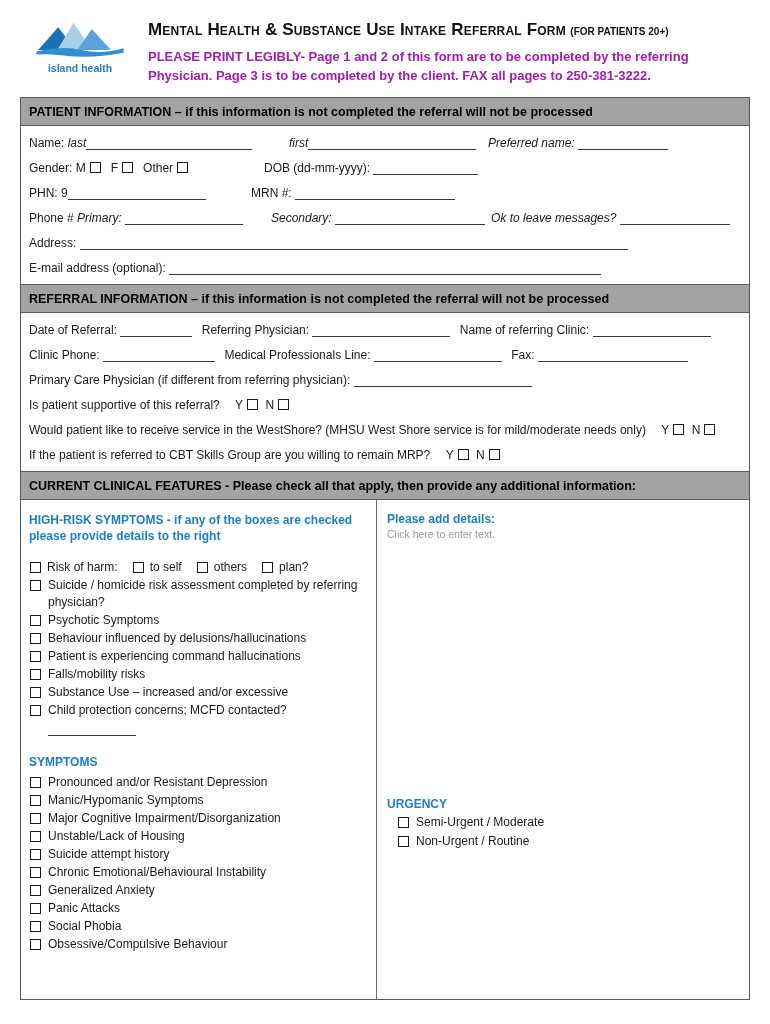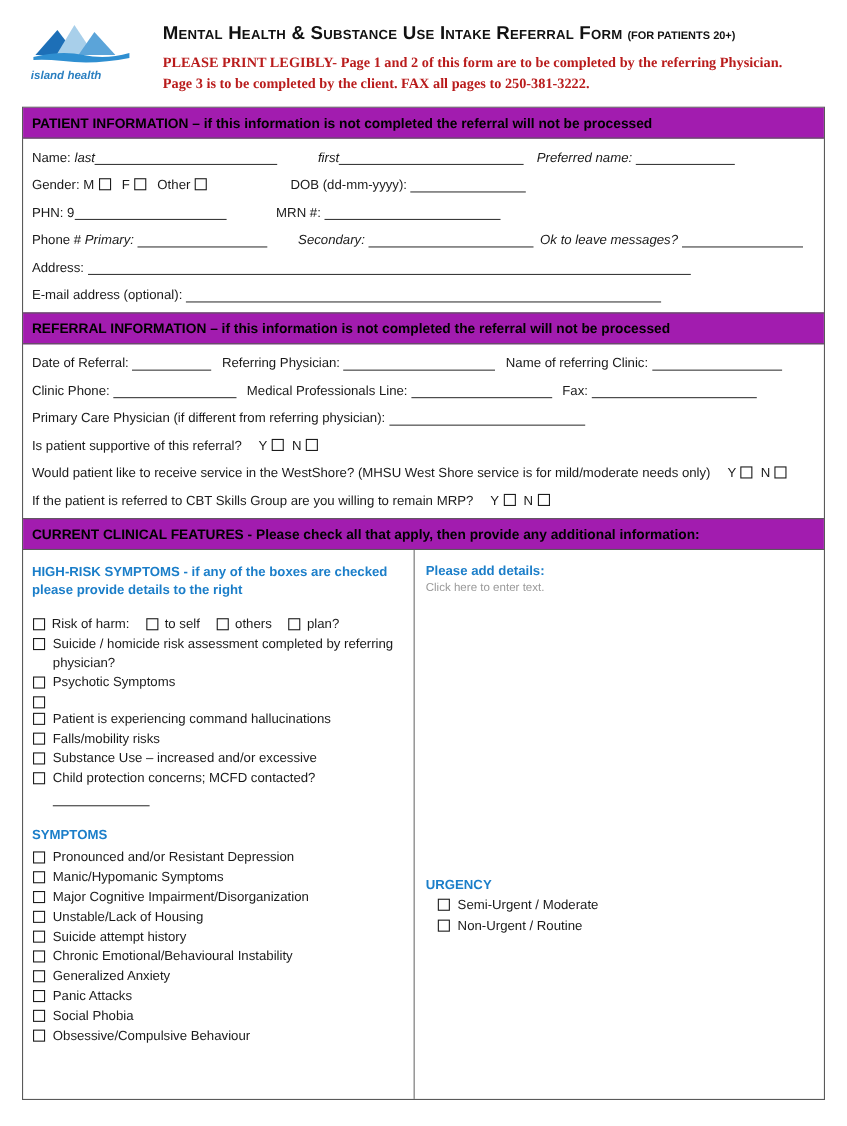--- a/index.html
+++ b/index.html
@@ -1,28 +1,28 @@
 <!DOCTYPE html>
 <html><head>
 <meta charset="utf-8">
 <style>
   html,body{margin:0;padding:0;background:#fff;}
   .page{position:relative;width:770px;height:1024px;background:#fff;overflow:hidden;
         font-family:"Liberation Sans",sans-serif;color:#1a1a1a;}
   
   .hdr{position:absolute;top:12px;left:28px;display:flex;gap:16px;}
-  .logo-box{width:104px;text-align:left;padding-top:8px;font-style:italic;}
+  .logo-box{width:104px;text-align:center;padding-top:8px;}
   .logo-text{font-size:10.5px;font-weight:bold;color:#2a7fc0;margin-top:-2px;}
   .hdr-text{width:600px;padding-top:8px;}
   .title{font-size:17px;font-weight:bold;font-variant:small-caps;letter-spacing:.2px;color:#111;}
   .title-suffix{font-size:10px;font-weight:bold;color:#111;}
-  .instr{margin-top:8px;color:#b91c1c;font-weight:bold;font-size:13px;line-height:1.45;width:592px;font-family:Liberation Serif, serif;}
+  .instr{margin-top:8px;color:#a21caf;font-weight:bold;font-size:13px;line-height:1.45;width:592px;}
   
   .form{position:absolute;left:20px;top:97px;width:728px;border:1px solid #5a5a5a;background:#fff;}
-  .bar{background:#a21caf;border-top:1px solid #5a5a5a;border-bottom:1px solid #5a5a5a;
+  .bar{background:#a3a3a3;border-top:1px solid #5a5a5a;border-bottom:1px solid #5a5a5a;
        padding:7px 0 6px 8px;font-weight:bold;font-size:12.5px;color:#000;}
   .bar:first-child{border-top:none;}
   .rows{padding:5px 0 3px 0;}
   .frow{position:relative;height:25px;line-height:25px;padding-left:8px;font-size:12px;white-space:nowrap;}
   .at{position:absolute;top:0;white-space:nowrap;}
   .bl{display:inline-block;border-bottom:1px solid #3a3a3a;height:16px;vertical-align:-3px;}
   .cb{display:inline-block;width:11px;height:11px;border:1.5px solid #1c1c1c;background:#fff;
       vertical-align:-1px;margin:0 4px;box-sizing:border-box;}
   .it{font-style:italic;}
   .yn{margin-left:12px;}
@@ -190,20 +190,21 @@
             <span class="ck-label">Suicide / homicide risk assessment completed by referring physician?</span>
           </div>
 
           <div class="ck-row">
             <span class="cb"></span>
             <span class="ck-label">Psychotic Symptoms</span>
           </div>
 
           <div class="ck-row">
             <span class="cb"></span>
+            <span class="ck-label">Behaviour influenced by delusions/hallucinations</span>
           </div>
 
           <div class="ck-row">
             <span class="cb"></span>
             <span class="ck-label">Patient is experiencing command hallucinations</span>
           </div>
 
           <div class="ck-row">
             <span class="cb"></span>
             <span class="ck-label">Falls/mobility risks</span>

